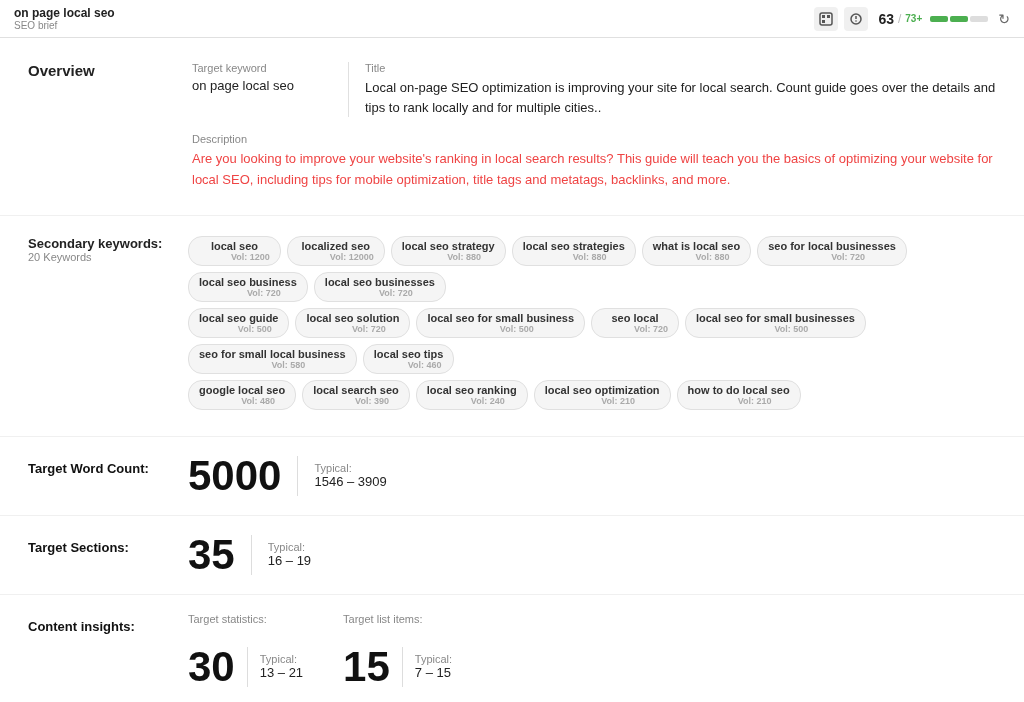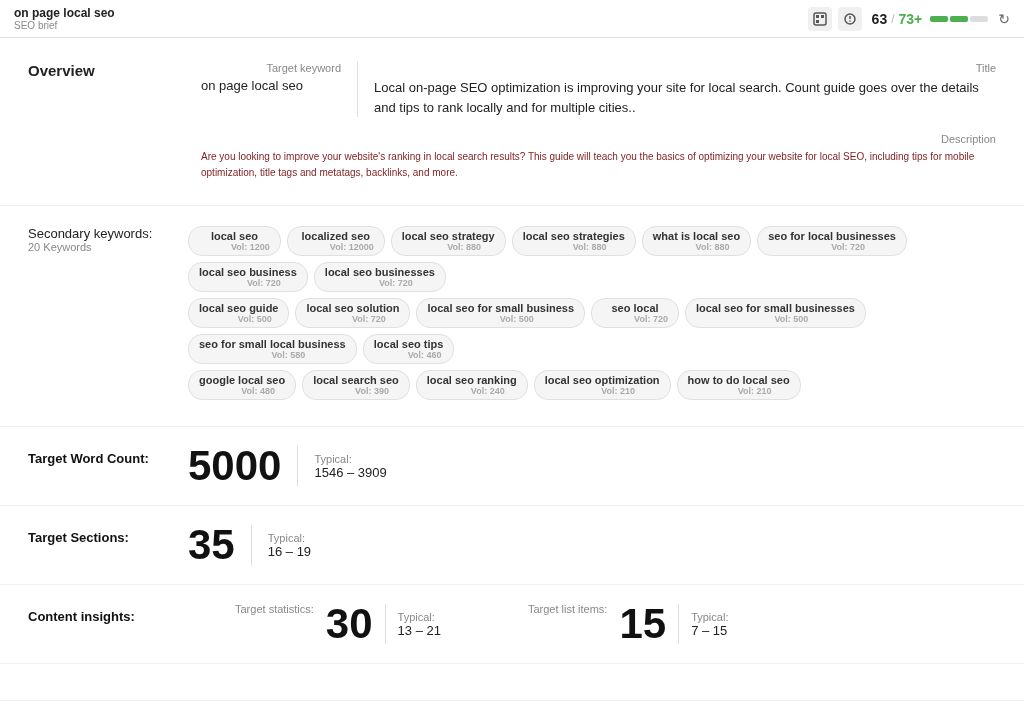--- a/index.html
+++ b/index.html
@@ -64,21 +64,21 @@
     .score-val {
       font-size: 14px;
       font-weight: 700;
       color: #222;
     }
     .score-divider {
       color: #bbb;
       font-size: 12px;
     }
     .score-target {
-      font-size: 14px;
+      font-size: 10px;
       font-weight: 700;
       color: #4caf50;
     }
     .score-bar {
       display: flex;
       gap: 2px;
     }
     .score-bar-segment {
       height: 6px;
       width: 18px;
@@ -102,31 +102,30 @@
 
     .section {
       padding: 24px 28px;
       border-bottom: 1px solid #f0f0f0;
     }
 
     .field-label {
       font-size: 11px;
       color: #888;
       margin-bottom: 4px;
-      text-align: right;
     }
     .overview-title-text {
       font-size: 13px;
       color: #222;
       line-height: 1.5;
     }
 
     .description-text {
-      font-size: 10px;
-      color: #7f1d1d;
+      font-size: 13px;
+      color: #ef4444;
       line-height: 1.6;
       margin-top: 0;
     }
 
     .keywords-section {
       padding: 20px 28px;
       border-bottom: 1px solid #f0f0f0;
     }
     .keywords-label-col {
       min-width: 160px;
@@ -217,23 +216,22 @@
       font-size: 13px;
       color: #111;
       padding-top: 6px;
     }
     .ci-body {
       display: flex;
       gap: 40px;
     }
     .ci-group {
       display: flex;
-      flex-direction: row;
-      gap: 12px;
-      margin-left: 47px;
+      flex-direction: column;
+      gap: 21px;
     }
     .ci-group-label {
       font-size: 11px;
       color: #888;
     }
     .ci-metric-row {
       display: flex;
       align-items: center;
       gap: 12px;
     }
@@ -283,21 +281,21 @@
         <div class="score-bar-segment score-bar-gray"></div>
       </div>
     </div>
     <span class="refresh-icon">↻</span>
   </div>
 </div>
 
 <div class="main-content">
 
   <div class="section">
-    <div style="display:flex; gap:13px; align-items:flex-start;">
+    <div style="display:flex; gap:4px; align-items:flex-start;">
       <div style="min-width:160px;">
         <span style="font-weight:700; font-size:15px;">Overview</span>
       </div>
       <div style="flex:1;">
 
         <div style="display:flex; gap:0; margin-bottom:16px;">
           <div style="min-width:140px;">
             <div class="field-label">Target keyword</div>
             <div style="font-size:13px; color:#222;">on page local seo</div>
           </div>
@@ -312,21 +310,21 @@
           <div class="field-label">Description</div>
           <div class="description-text">Are you looking to improve your website's ranking in local search results? This guide will teach you the basics of optimizing your website for local SEO, including tips for mobile optimization, title tags and metatags, backlinks, and more.</div>
         </div>
       </div>
     </div>
   </div>
 
   <div class="keywords-section">
     <div style="display:flex; gap:0; align-items:flex-start;">
       <div class="keywords-label-col">
-        <div style="font-weight:400; font-size:13px;">Secondary keywords:</div>
+        <div style="font-weight:700; font-size:13px;">Secondary keywords:</div>
         <div style="font-size:11px; color:#888;">20 Keywords</div>
       </div>
       <div class="keywords-tags-col" id="keywords-container">
       <div class="kw-row">
             <div class="kw-tag">
               <span class="kw-tag-name">local seo</span>
               <span class="kw-tag-vol">Vol: 1200</span>
             </div>
             <div class="kw-tag">
               <span class="kw-tag-name">localized seo</span>

